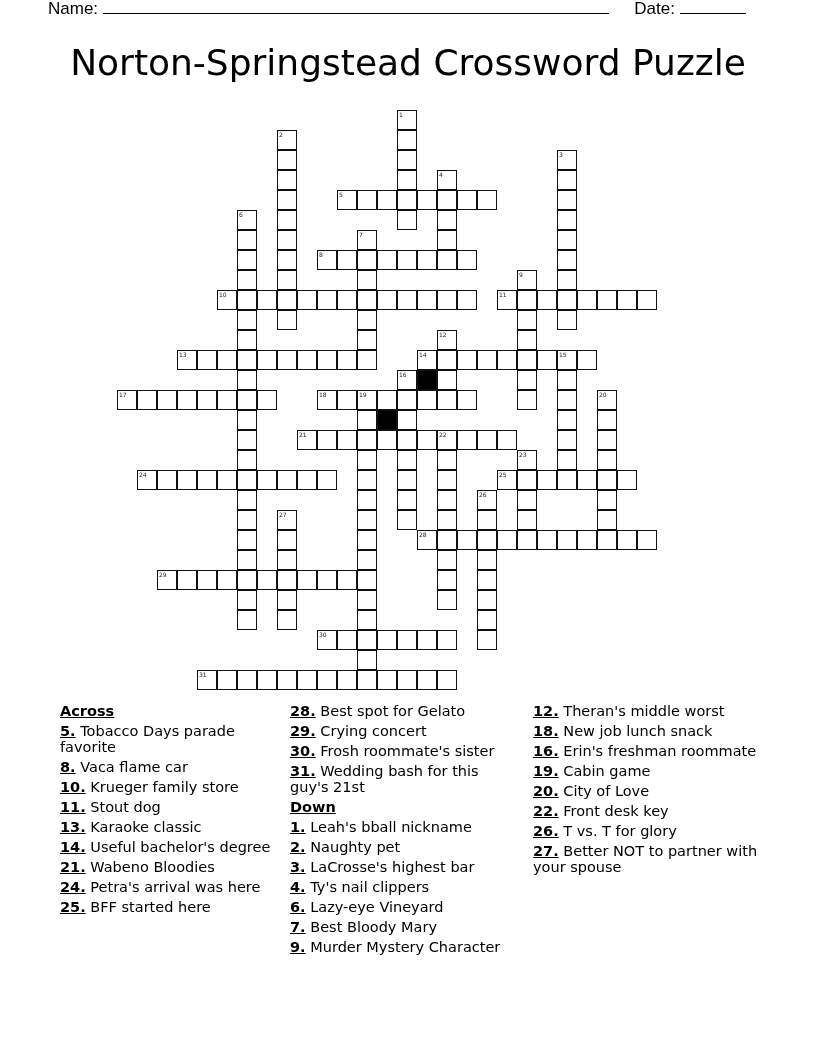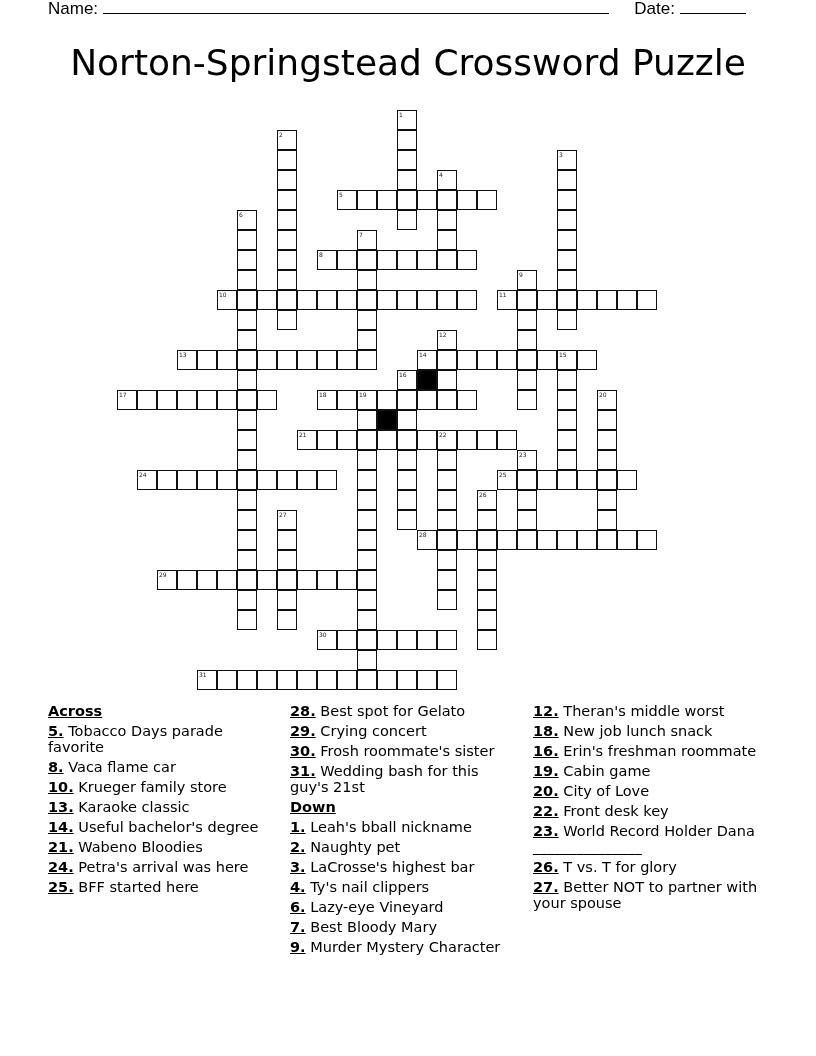--- a/index.html
+++ b/index.html
@@ -8,21 +8,21 @@
   .header-line .blank { display: inline-block; border-bottom: 1px solid #000; height: 15px; vertical-align: baseline; }
   .title { position: absolute; top: 42px; left: 0; width: 816px; text-align: center; font-family: "DejaVu Sans", sans-serif; font-size: 36px; font-weight: normal; letter-spacing: 0px; }
   #grid { position: absolute; left: 117px; top: 110px; width: 560px; height: 600px; }
   .cell { position: absolute; width: 20px; height: 20px; box-sizing: border-box; border: 1px solid #111; background: #fff; }
   .cell.black { background: #000; }
   .cell .num { position: absolute; top: 0px; left: 1px; font-size: 6px; line-height: 7px; font-family: "DejaVu Sans", sans-serif; color: #222; }
   .clues { position: absolute; top: 701px; font-size: 14.5px; line-height: 20px; font-family: "DejaVu Sans", sans-serif; }
   .clues .heading { font-weight: bold; text-decoration: underline; }
   .clues .clue { margin: 0; }
   .clues .clue b { font-weight: bold; text-decoration: underline; }
-  .col1 { left: 48px; width: 230px; }
+  .col1 { left: 60px; width: 230px; }
   .col2 { left: 290px; width: 230px; }
   .col3 { left: 533px; width: 240px; }
   .clue-line { line-height: 16px; padding-top: 2px; padding-bottom: 2px; }
 </style>
 </head>
 <body>
 
 <div class="header-line">
   <span>Name:</span>
   <span class="blank" style="width:506px;"></span>
@@ -343,20 +343,21 @@
     <div class="cell black" style="left: 300px; top: 260px;"></div>
     <div class="cell black" style="left: 260px; top: 300px;"></div>
   </div>
 
 <div class="clues col1">
   <div class="heading clue-line">Across</div>
   <div>
       <div class="clue clue-line"><b>5.</b><span> Tobacco Days parade favorite</span></div>
       <div class="clue clue-line"><b>8.</b><span> Vaca flame car</span></div>
       <div class="clue clue-line"><b>10.</b><span> Krueger family store</span></div>
+      <div class="clue clue-line"><b>11.</b><span> Stout dog</span></div>
       <div class="clue clue-line"><b>13.</b><span> Karaoke classic</span></div>
       <div class="clue clue-line"><b>14.</b><span> Useful bachelor's degree</span></div>
       <div class="clue clue-line"><b>21.</b><span> Wabeno Bloodies</span></div>
       <div class="clue clue-line"><b>24.</b><span> Petra's arrival was here</span></div>
       <div class="clue clue-line"><b>25.</b><span> BFF started here</span></div>
     </div>
 </div>
 
 <div class="clues col2">
   <div>
@@ -378,17 +379,16 @@
 </div>
 
 <div class="clues col3">
   <div>
       <div class="clue clue-line"><b>12.</b><span> Theran's middle worst</span></div>
       <div class="clue clue-line"><b>18.</b><span> New job lunch snack</span></div>
       <div class="clue clue-line"><b>16.</b><span> Erin's freshman roommate</span></div>
       <div class="clue clue-line"><b>19.</b><span> Cabin game</span></div>
       <div class="clue clue-line"><b>20.</b><span> City of Love</span></div>
       <div class="clue clue-line"><b>22.</b><span> Front desk key</span></div>
-      <div class="clue clue-line"><b>23.</b><span> World Record Holder Dana _______________</span></div>
       <div class="clue clue-line"><b>26.</b><span> T vs. T for glory</span></div>
       <div class="clue clue-line"><b>27.</b><span> Better NOT to partner with your spouse</span></div>
     </div>
 </div>
 
 </body></html>

